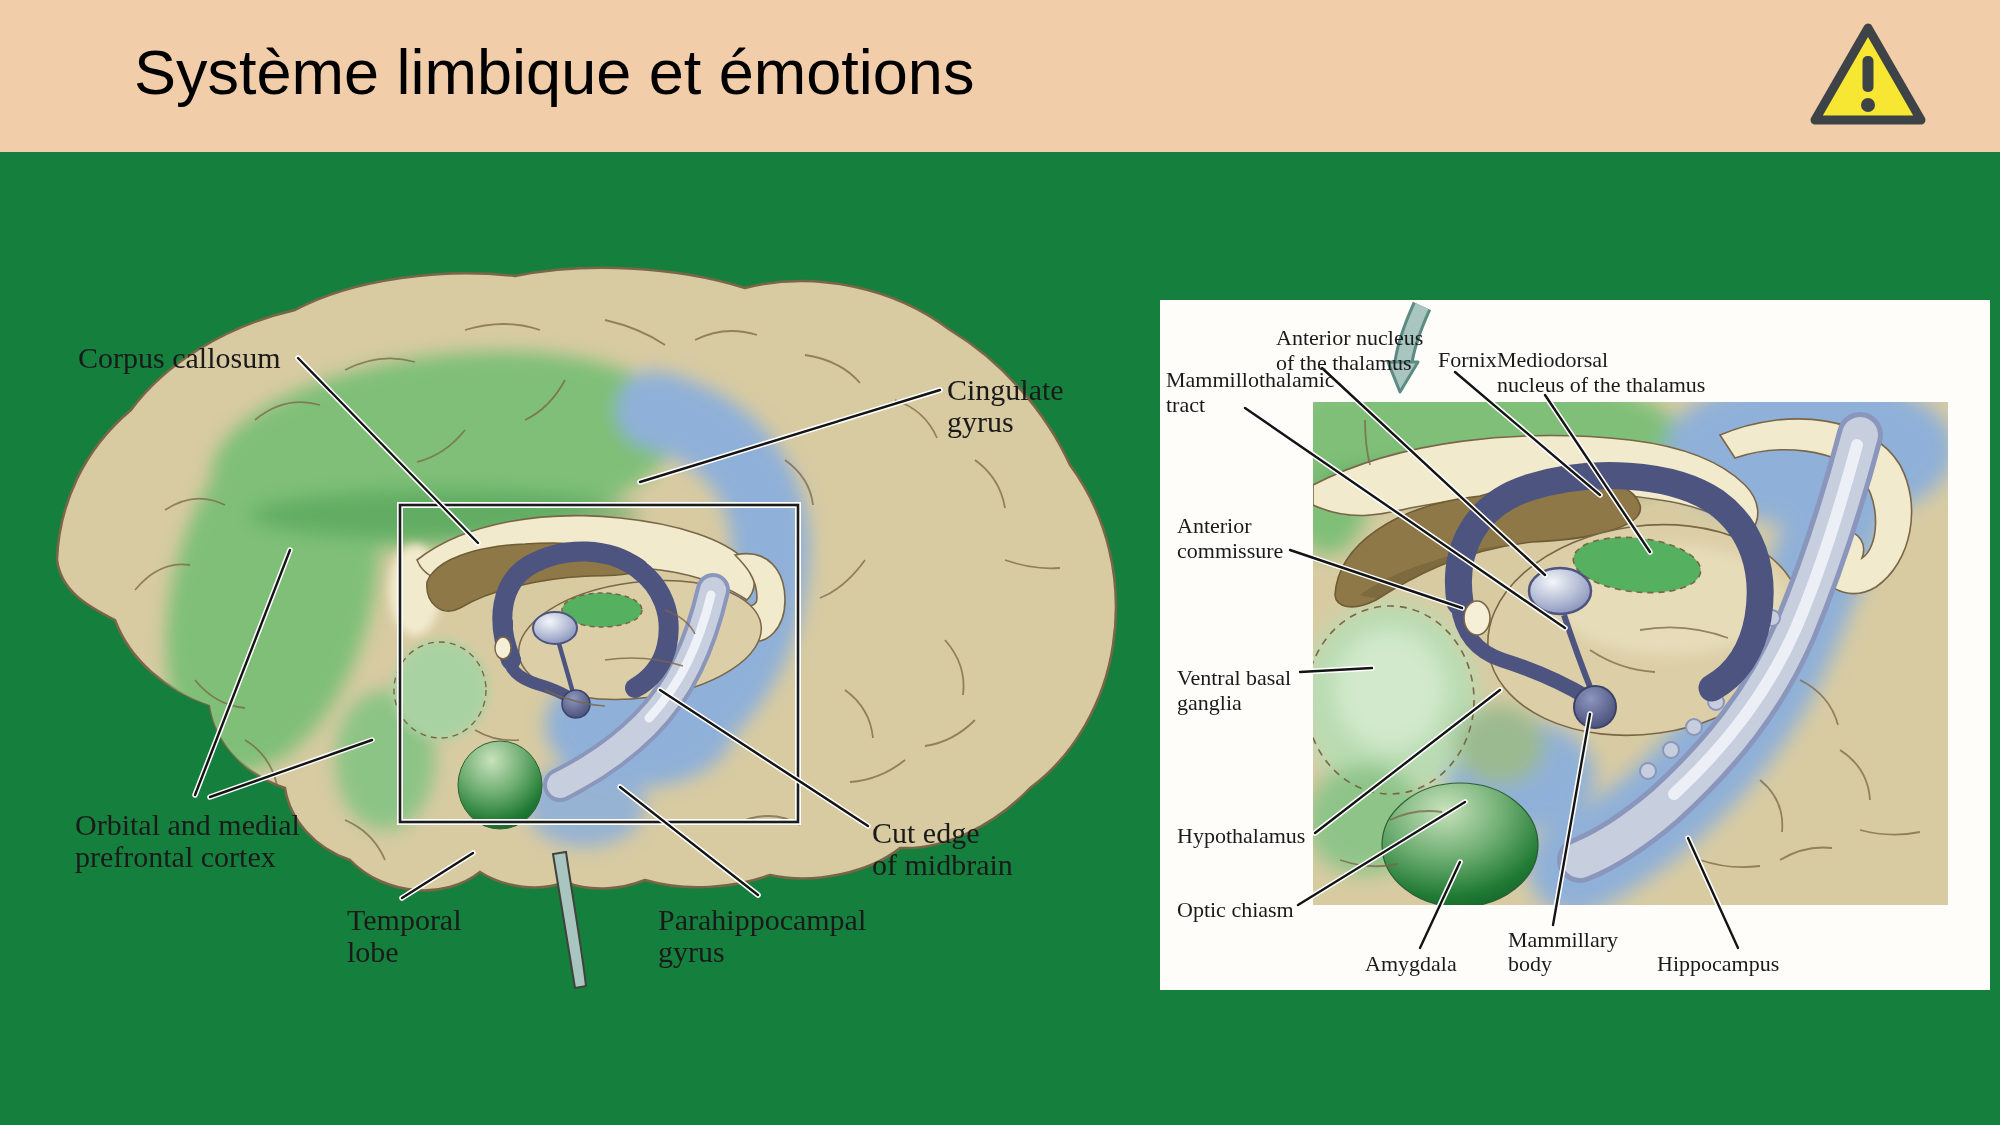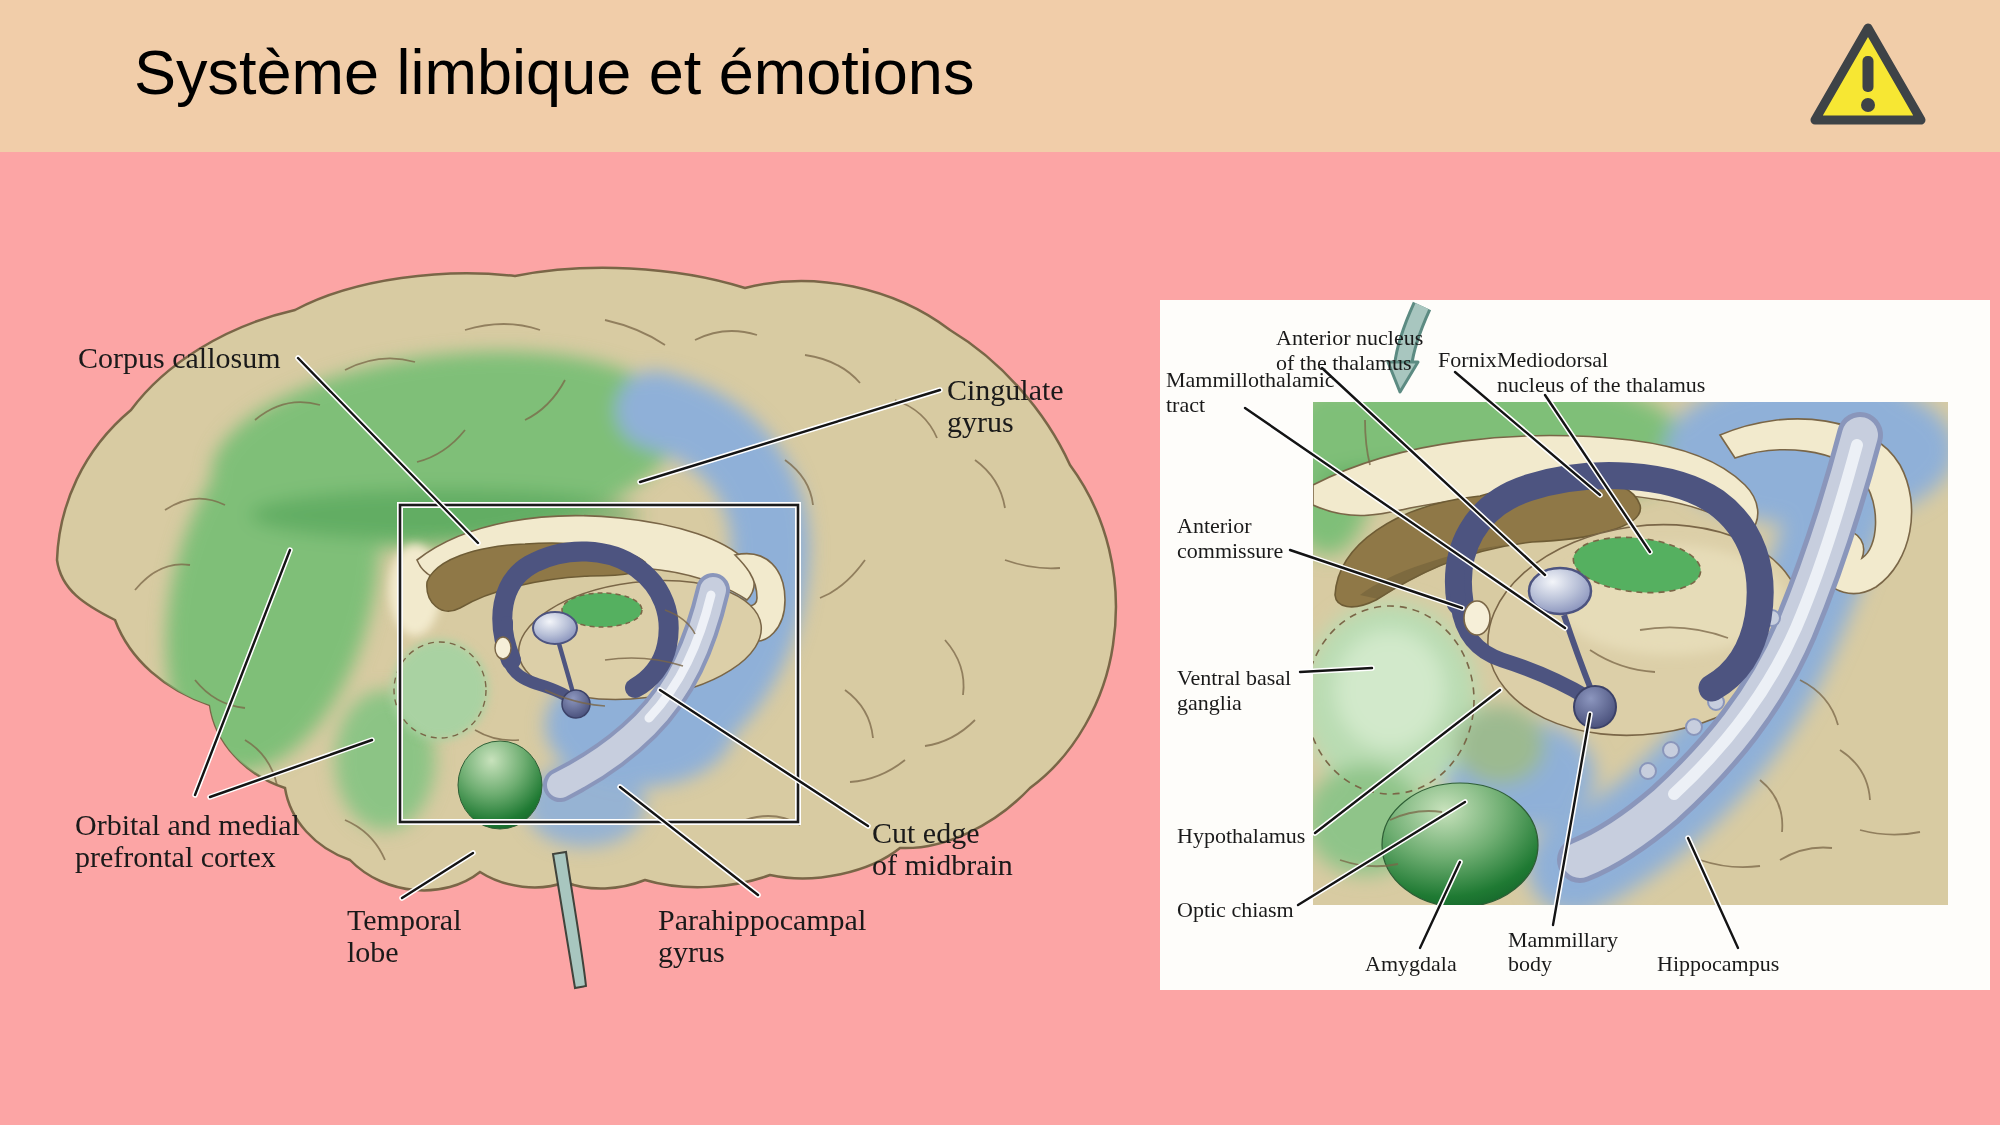--- a/index.html
+++ b/index.html
@@ -1,16 +1,16 @@
 <!DOCTYPE html>
 <html><head>
 <meta charset="utf-8">
 <style>
   html,body{margin:0;padding:0;background:#e8e8e8;}
-  .slide{position:relative;width:2000px;height:1125px;background:#fca5a5;overflow:hidden;
+  .slide{position:relative;width:2000px;height:1125px;background:#15803d;overflow:hidden;
          font-family:"Liberation Sans",sans-serif;}
   .header{position:absolute;left:0;top:0;width:2000px;height:152px;}
   .title{position:absolute;left:134px;top:36px;font-size:63px;color:#000;
          font-family:"Liberation Sans",sans-serif;letter-spacing:0px;}
   .warn{position:absolute;left:1808px;top:20px;width:120px;height:112px;}
   svg text{font-family:"Liberation Serif",serif;fill:#1a1a1a;}
   .lblL{font-size:30px;}
   .lblR{font-size:22px;}
   .lc{stroke:#ffffff;stroke-width:5.5;stroke-linecap:round;}
   .ll{stroke:#141414;stroke-width:2.4;stroke-linecap:round;}

